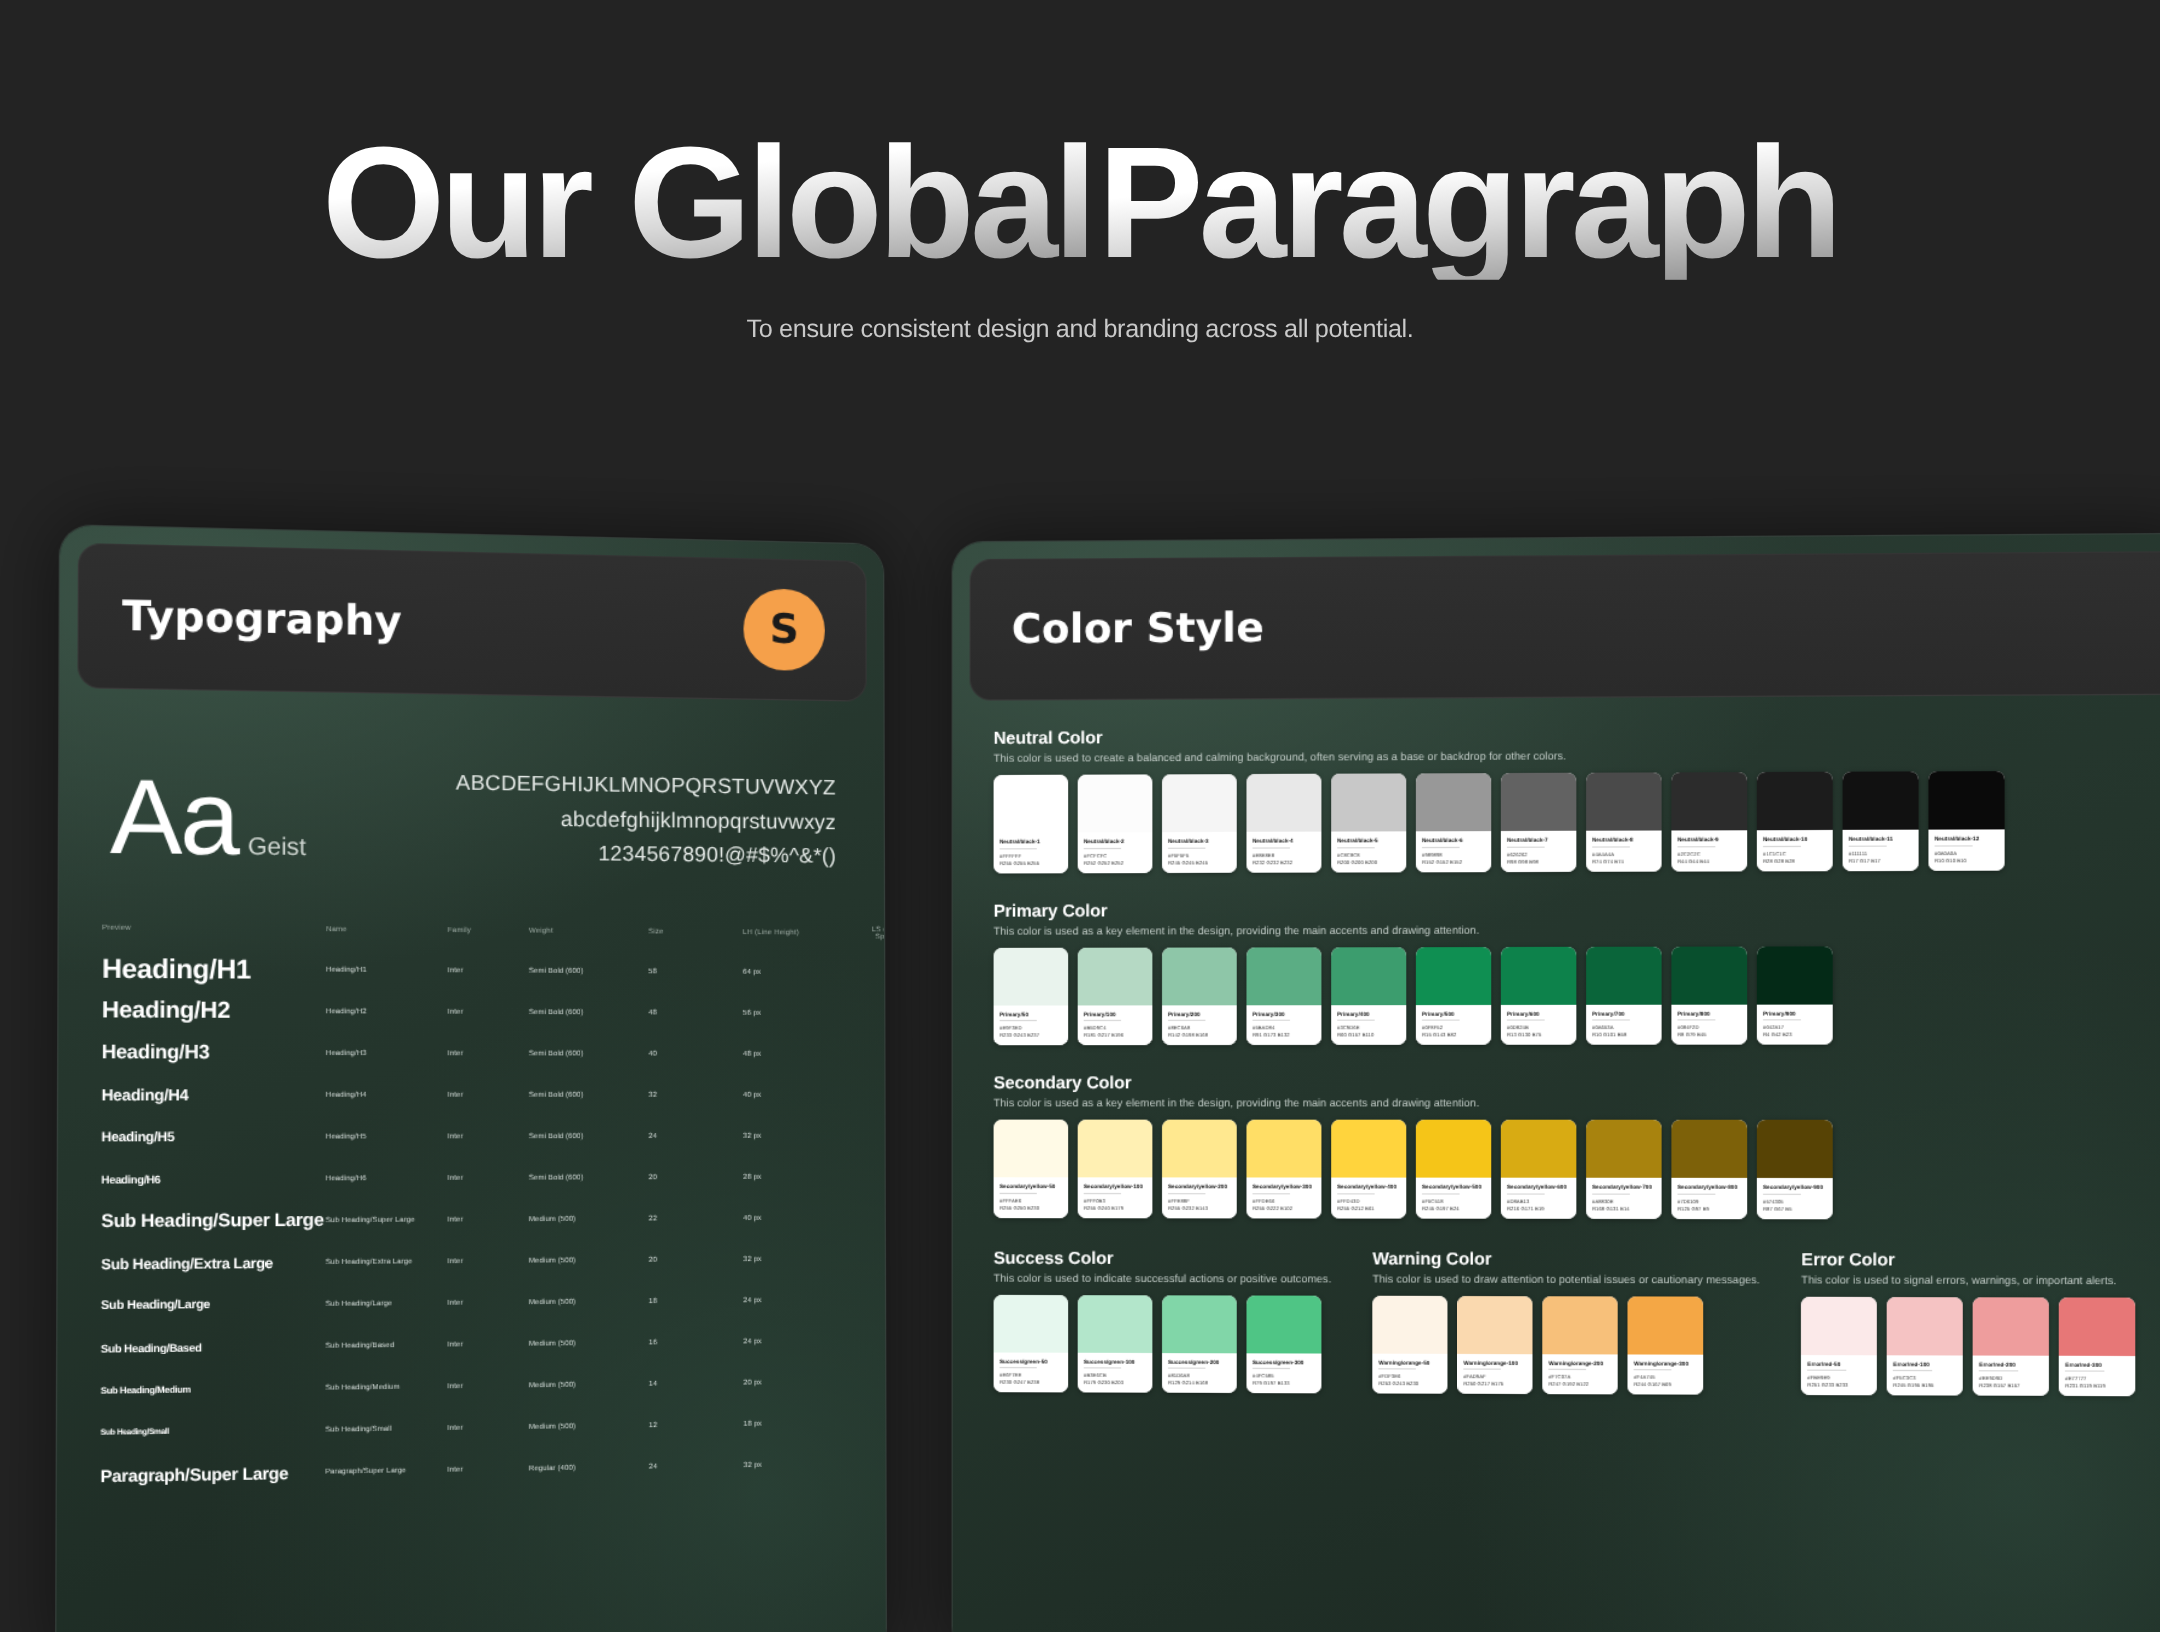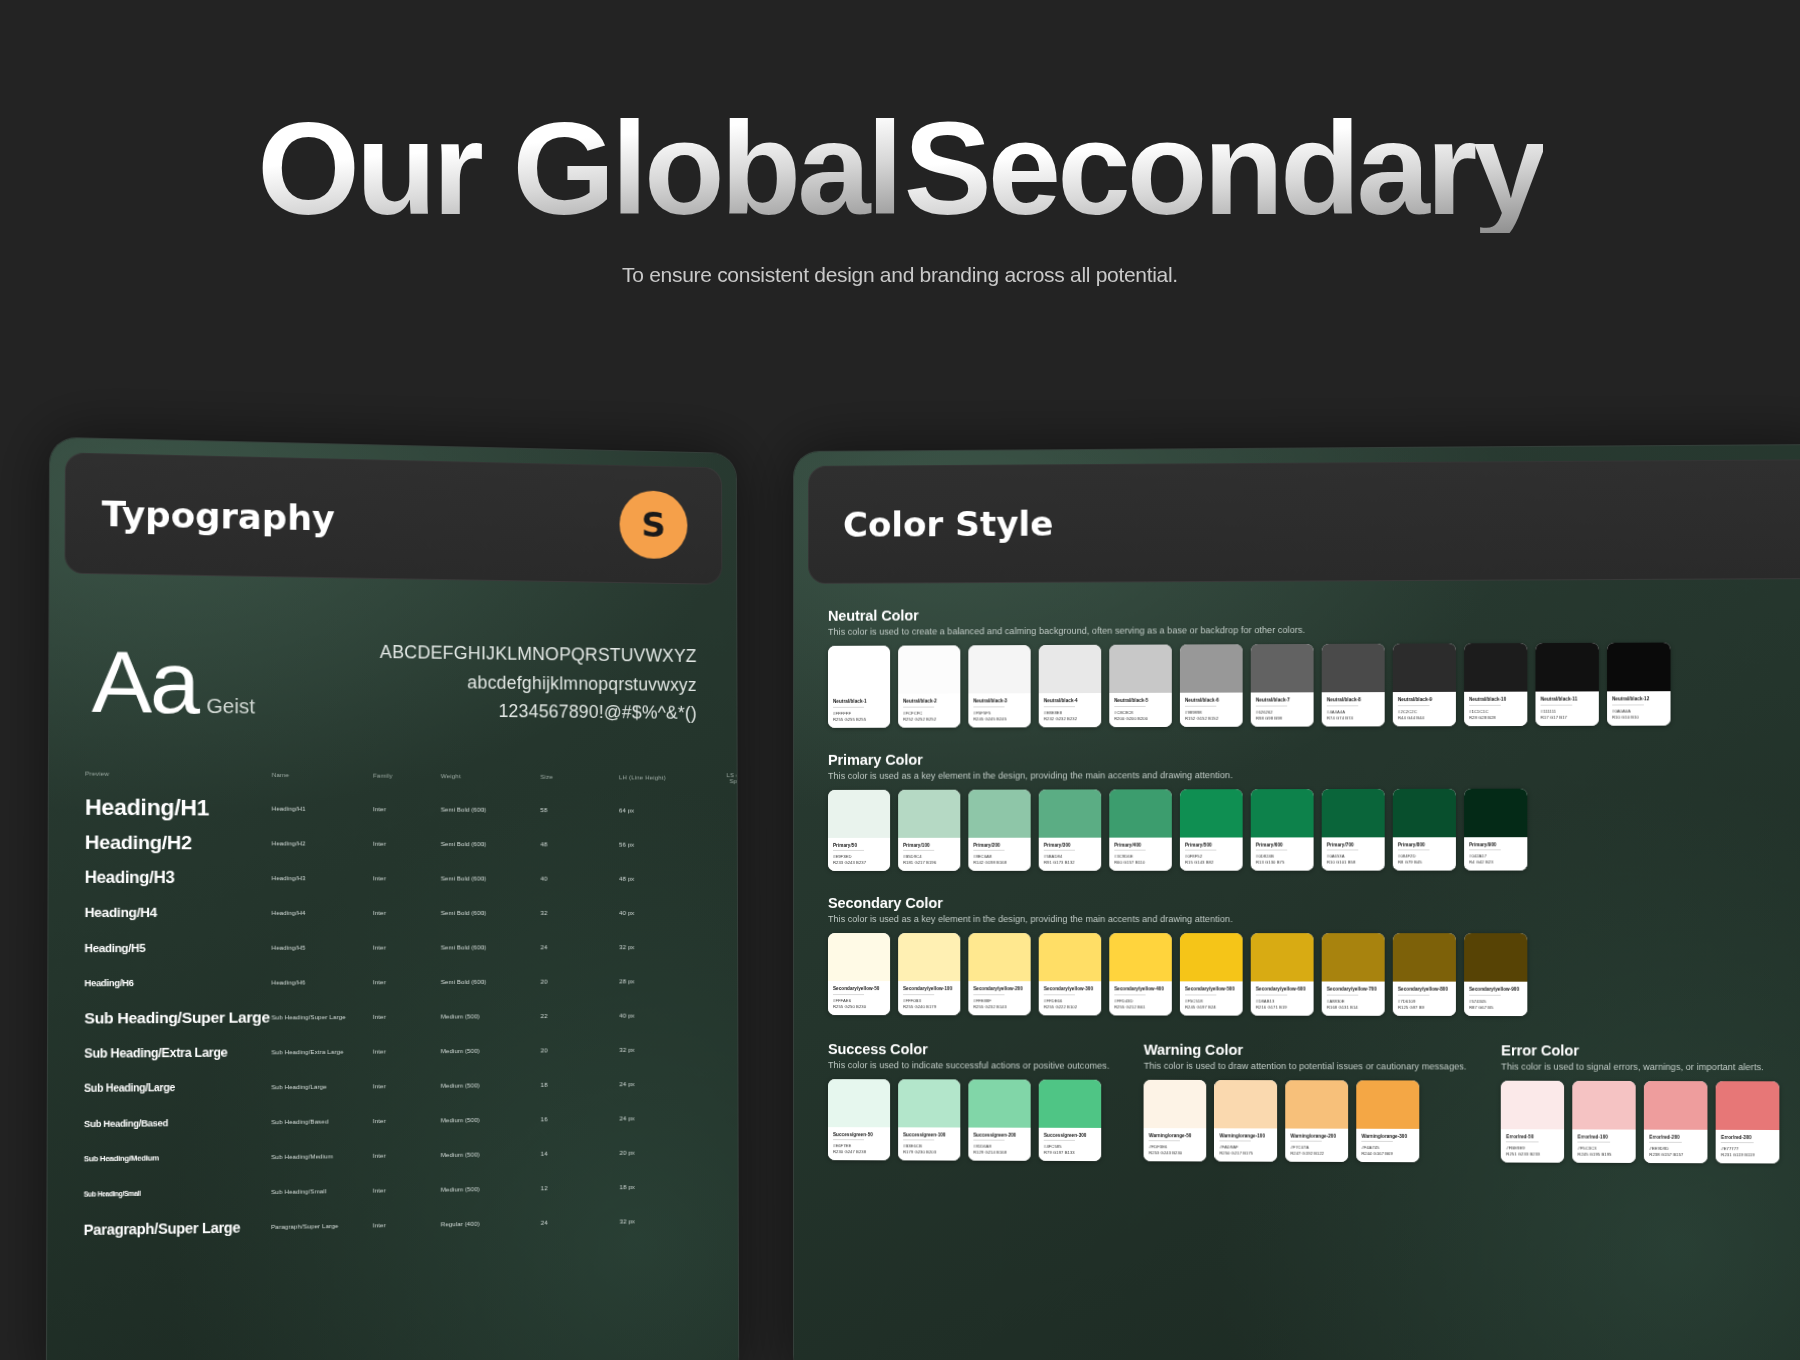--- a/index.html
+++ b/index.html
@@ -124,21 +124,21 @@
   }
 </style>
 </head>
 <body>
 
 <div id="root">
 
   <div class="hero">
     <div>
       <div class="hero-title">Our Global</div>
-      <div class="hero-title">Secondary</div>
+      <div class="hero-title">Paragraph</div>
     </div>
     <div class="hero-sub">To ensure consistent design and branding across all potential.</div>
   </div>
 
   <div class="card" id="typo-card">
     <div class="card-surface"></div>
     <div class="watermark">S</div>
 
     <div class="card-head">
       <div class="card-title">Typography</div>

